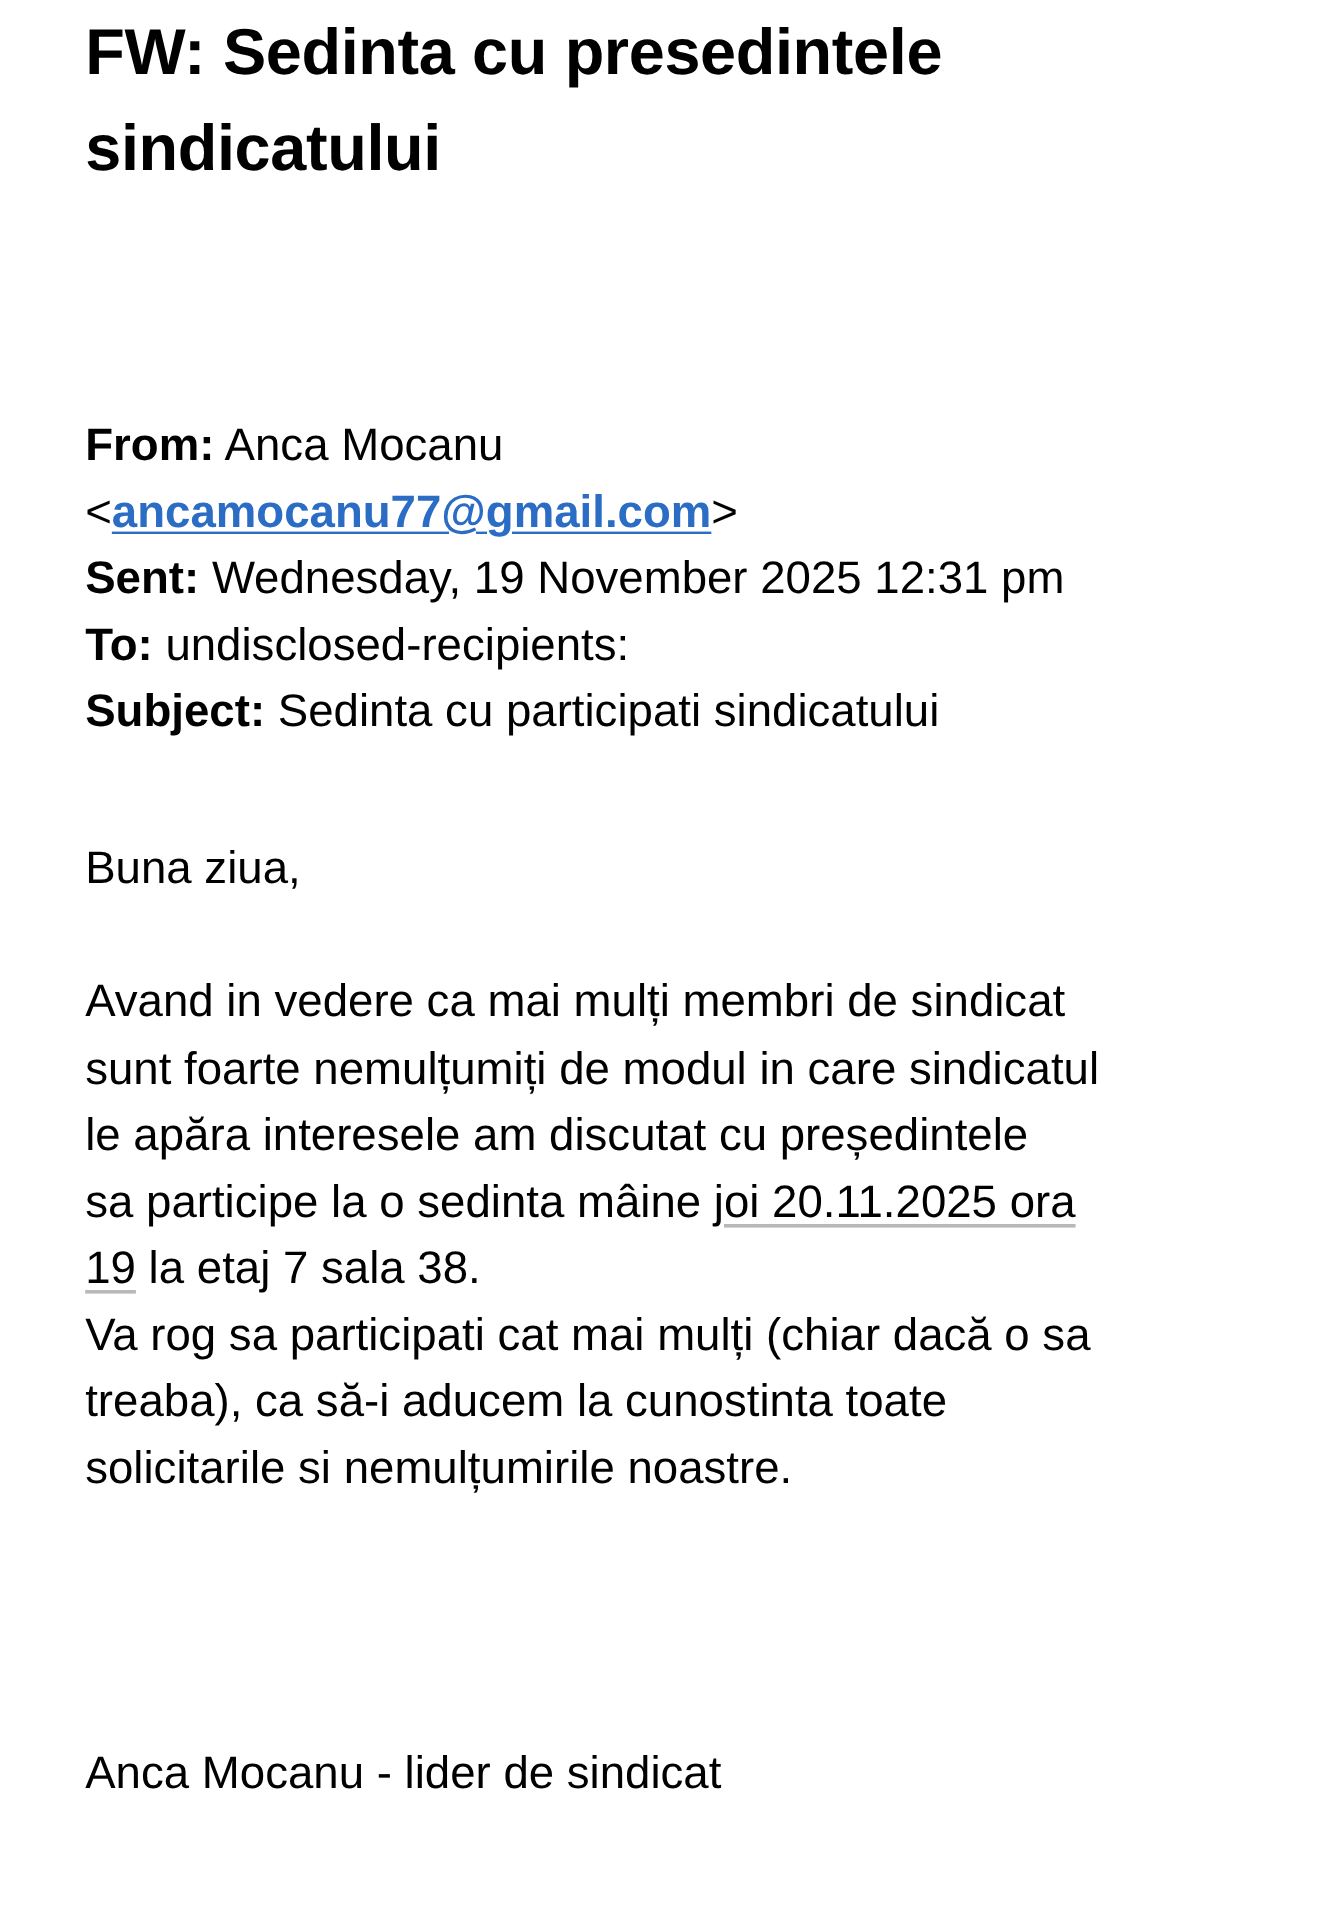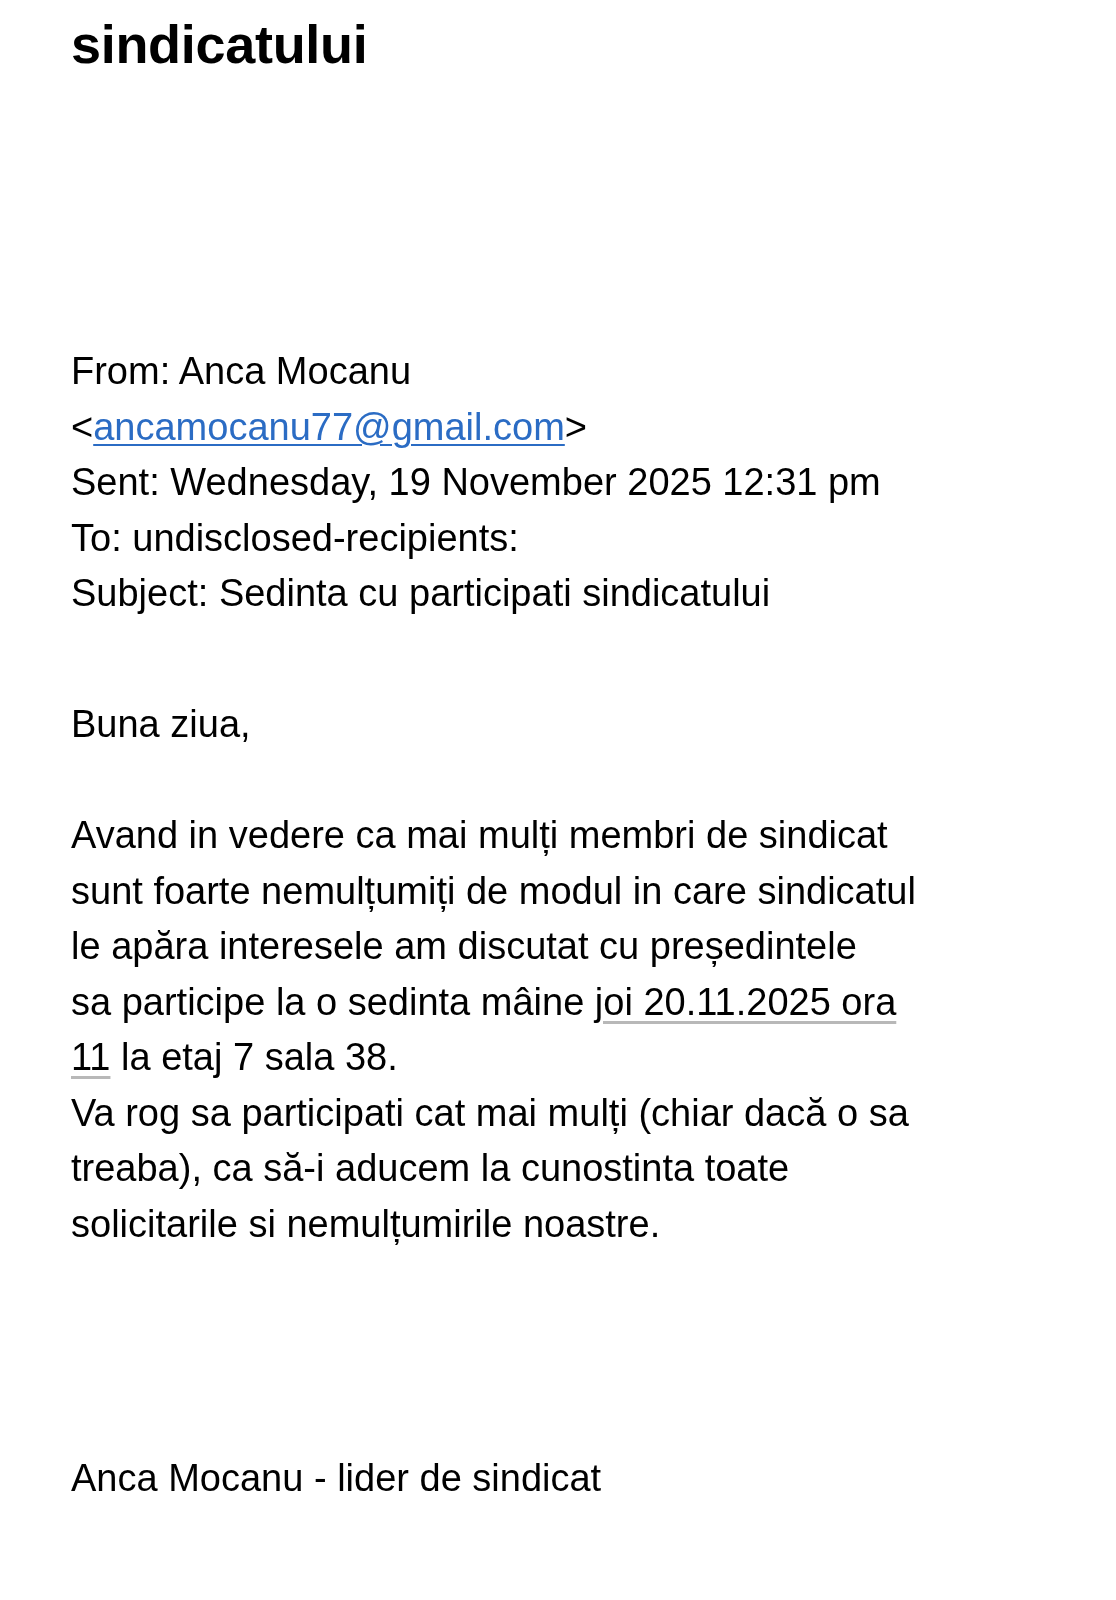--- a/index.html
+++ b/index.html
@@ -6,32 +6,33 @@
   body {
     width: 1116px; height: 1600px; overflow: hidden; position: relative;
     font-family: "Liberation Sans", "DejaVu Sans", sans-serif; color: #000;
   }
   .subject-title {
     position: absolute; left: 71px; top: 4px; width: 1000px;
     font-size: 54px; font-weight: bold; line-height: 80px; letter-spacing: -0.3px;
   }
   .headers { position: absolute; left: 71px; top: 344px; width: 1000px; font-size: 38px; line-height: 55.5px; }
   .hdr-line { white-space: nowrap; }
-  .hdr-label { font-weight: normal; }
-  .email-link { color: #2b6cc4; text-decoration: underline; text-decoration-thickness: 2px; text-underline-offset: 4px; }
+  .hdr-label { font-weight: bold; }
+  .email-link { color: #2b6cc4; text-decoration: underline; text-decoration-thickness: 2px; text-underline-offset: 4px; font-weight: bold; }
   .body-text { position: absolute; left: 71px; top: 677px; width: 1020px; font-size: 38px; line-height: 55.5px; margin-top: 20px; }
   .para { margin: 0; white-space: nowrap; }
   .datetime { text-decoration: underline; text-decoration-color: #b8b8b8; text-decoration-thickness: 3px; text-underline-offset: 6px; }
   .gap { height: 55.5px; }
   .signature { position: absolute; left: 71px; top: 1451px; font-size: 38px; line-height: 55.5px; white-space: nowrap; }
 </style>
 </head>
 <body>
 
 <div class="subject-title">
+  <div>FW: Sedinta cu presedintele</div>
   <div>sindicatului</div>
 </div>
 
 <div class="headers">
   <div class="hdr-line">
     <span class="hdr-label">From:</span>
     <span>Anca Mocanu</span>
   </div>
   <div class="hdr-line"><span>&lt;</span><a class="email-link">ancamocanu77@gmail.com</a><span>&gt;</span></div>
   <div class="hdr-line">
@@ -48,19 +49,19 @@
   </div>
 </div>
 
 <div class="body-text">
   <p class="para">Buna ziua,</p>
   <div class="gap"></div>
   <p class="para">Avand in vedere ca mai mulți membri de sindicat</p>
   <p class="para">sunt foarte nemulțumiți de modul in care sindicatul</p>
   <p class="para">le apăra interesele am discutat cu președintele</p>
   <p class="para"><span>sa participe la o sedinta mâine </span><span class="datetime">joi 20.11.2025 ora</span></p>
-  <p class="para"><span class="datetime">11</span><span> la etaj 7 sala 38.</span></p>
+  <p class="para"><span class="datetime">19</span><span> la etaj 7 sala 38.</span></p>
   <p class="para">Va rog sa participati cat mai mulți (chiar dacă o sa</p>
   <p class="para">treaba), ca să-i aducem la cunostinta toate</p>
   <p class="para">solicitarile si nemulțumirile noastre.</p>
 </div>
 
 <div class="signature">Anca Mocanu - lider de sindicat</div>
 
 </body></html>

